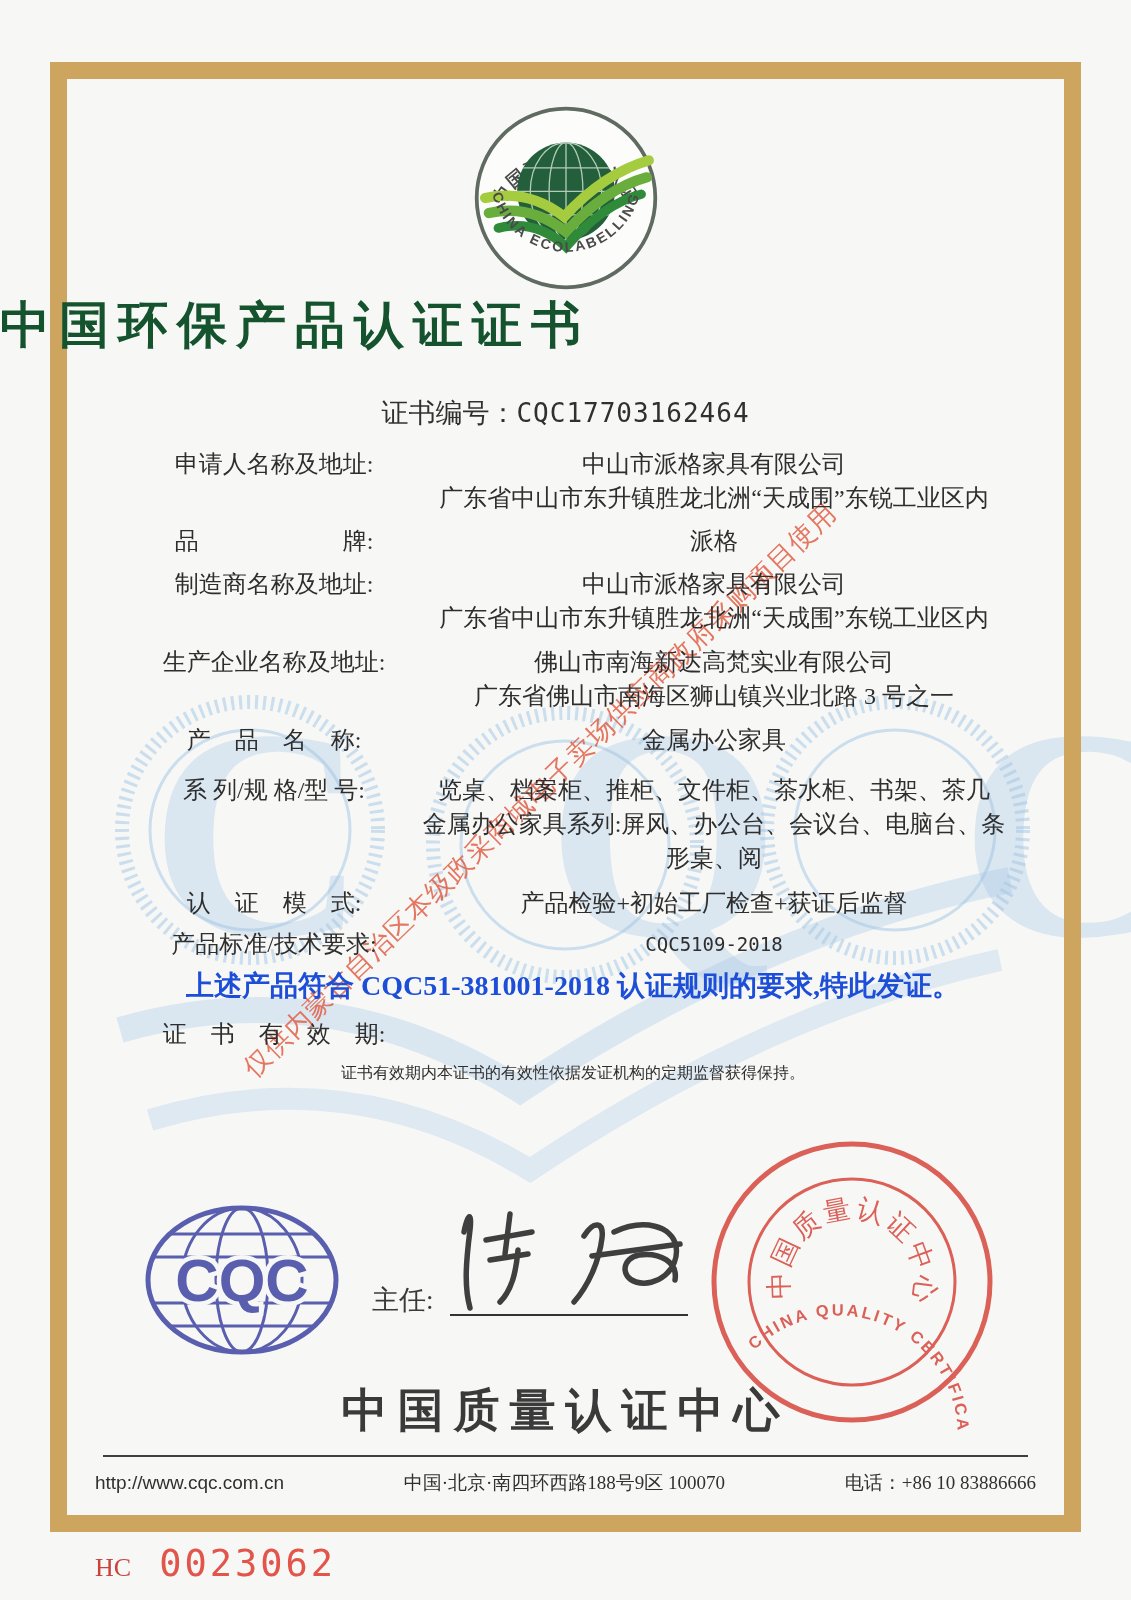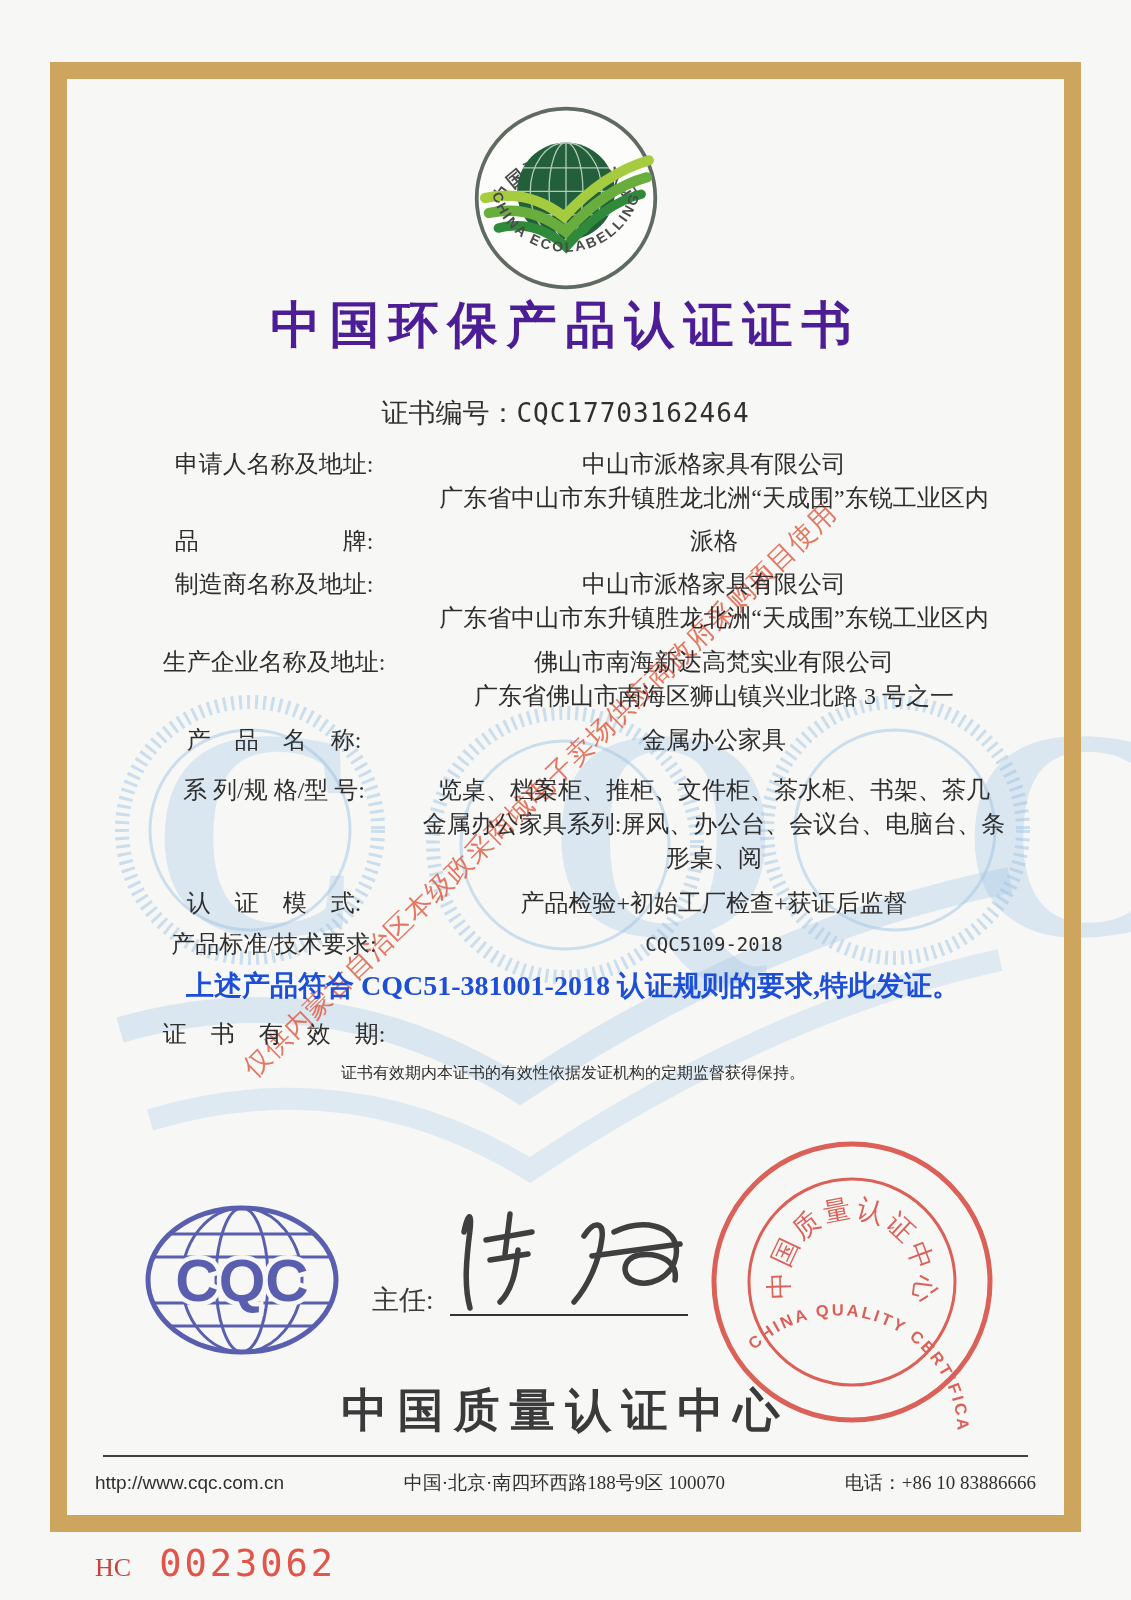--- a/index.html
+++ b/index.html
@@ -24,23 +24,23 @@
     position:absolute;left:120px;top:772px;width:840px;
     transform:rotate(-44deg);transform-origin:center;
     font-size:27px;letter-spacing:1px;white-space:nowrap;
     color:#e0573c;opacity:.8;text-align:center;
     font-family:"Liberation Serif", serif;
   }
   
   .eco-logo{position:absolute;left:472px;top:104px;width:188px;height:188px;}
   
   .cert-title{
-    position:absolute;left:0;top:292px;width:100%;text-align:center;
+    position:absolute;left:0;top:292px;width:100%;text-align:left;
     font-family:Liberation Sans, sans-serif;font-weight:bold;
-    font-size:50px;letter-spacing:9px;color:#4c1d95;
+    font-size:50px;letter-spacing:9px;color:#14532d;
   }
   .cert-no-line{
     position:absolute;left:0;top:395px;width:100%;text-align:center;
     font-size:27px;color:#303030;
   }
   .cert-no-line .num{font-family:"DejaVu Sans Mono", monospace;font-size:26px;letter-spacing:1px;}
   
   .fields{position:absolute;left:133px;top:447px;width:880px;text-align:center;}
   .frow{display:flex;align-items:flex-start;}
   .flabel{flex:none;width:282px;font-size:24px;line-height:34px;color:#2e2e2e;white-space:nowrap;}

